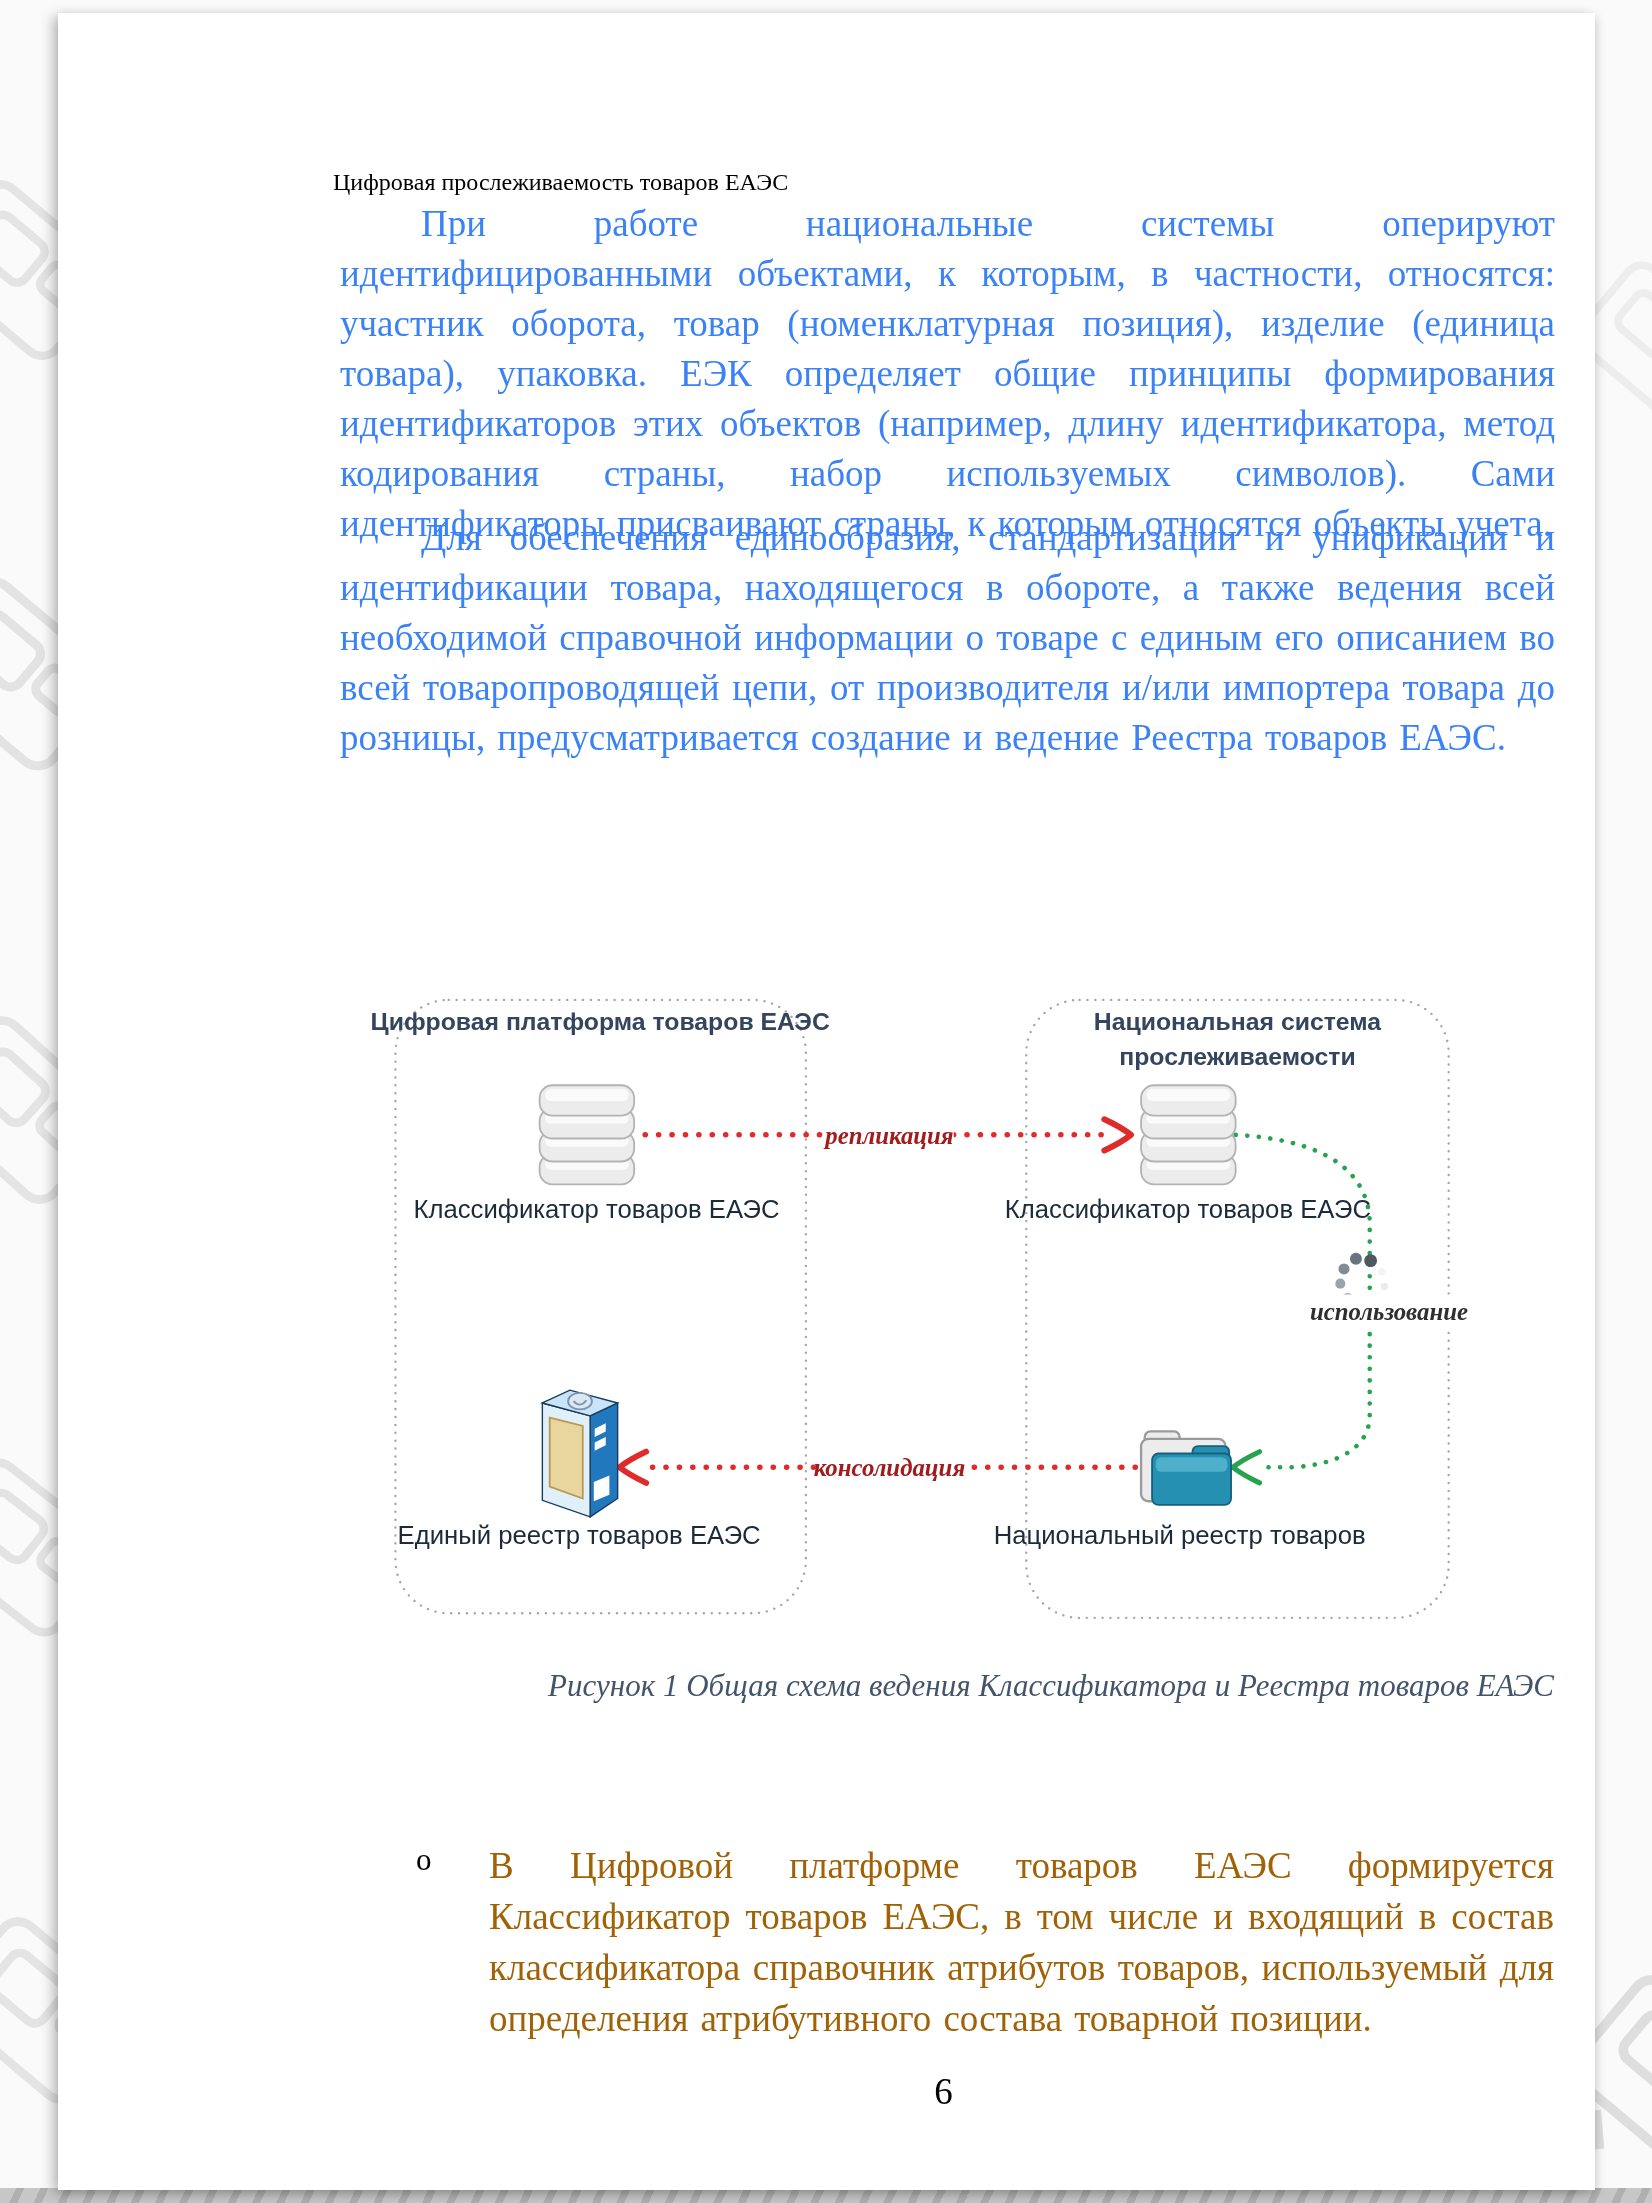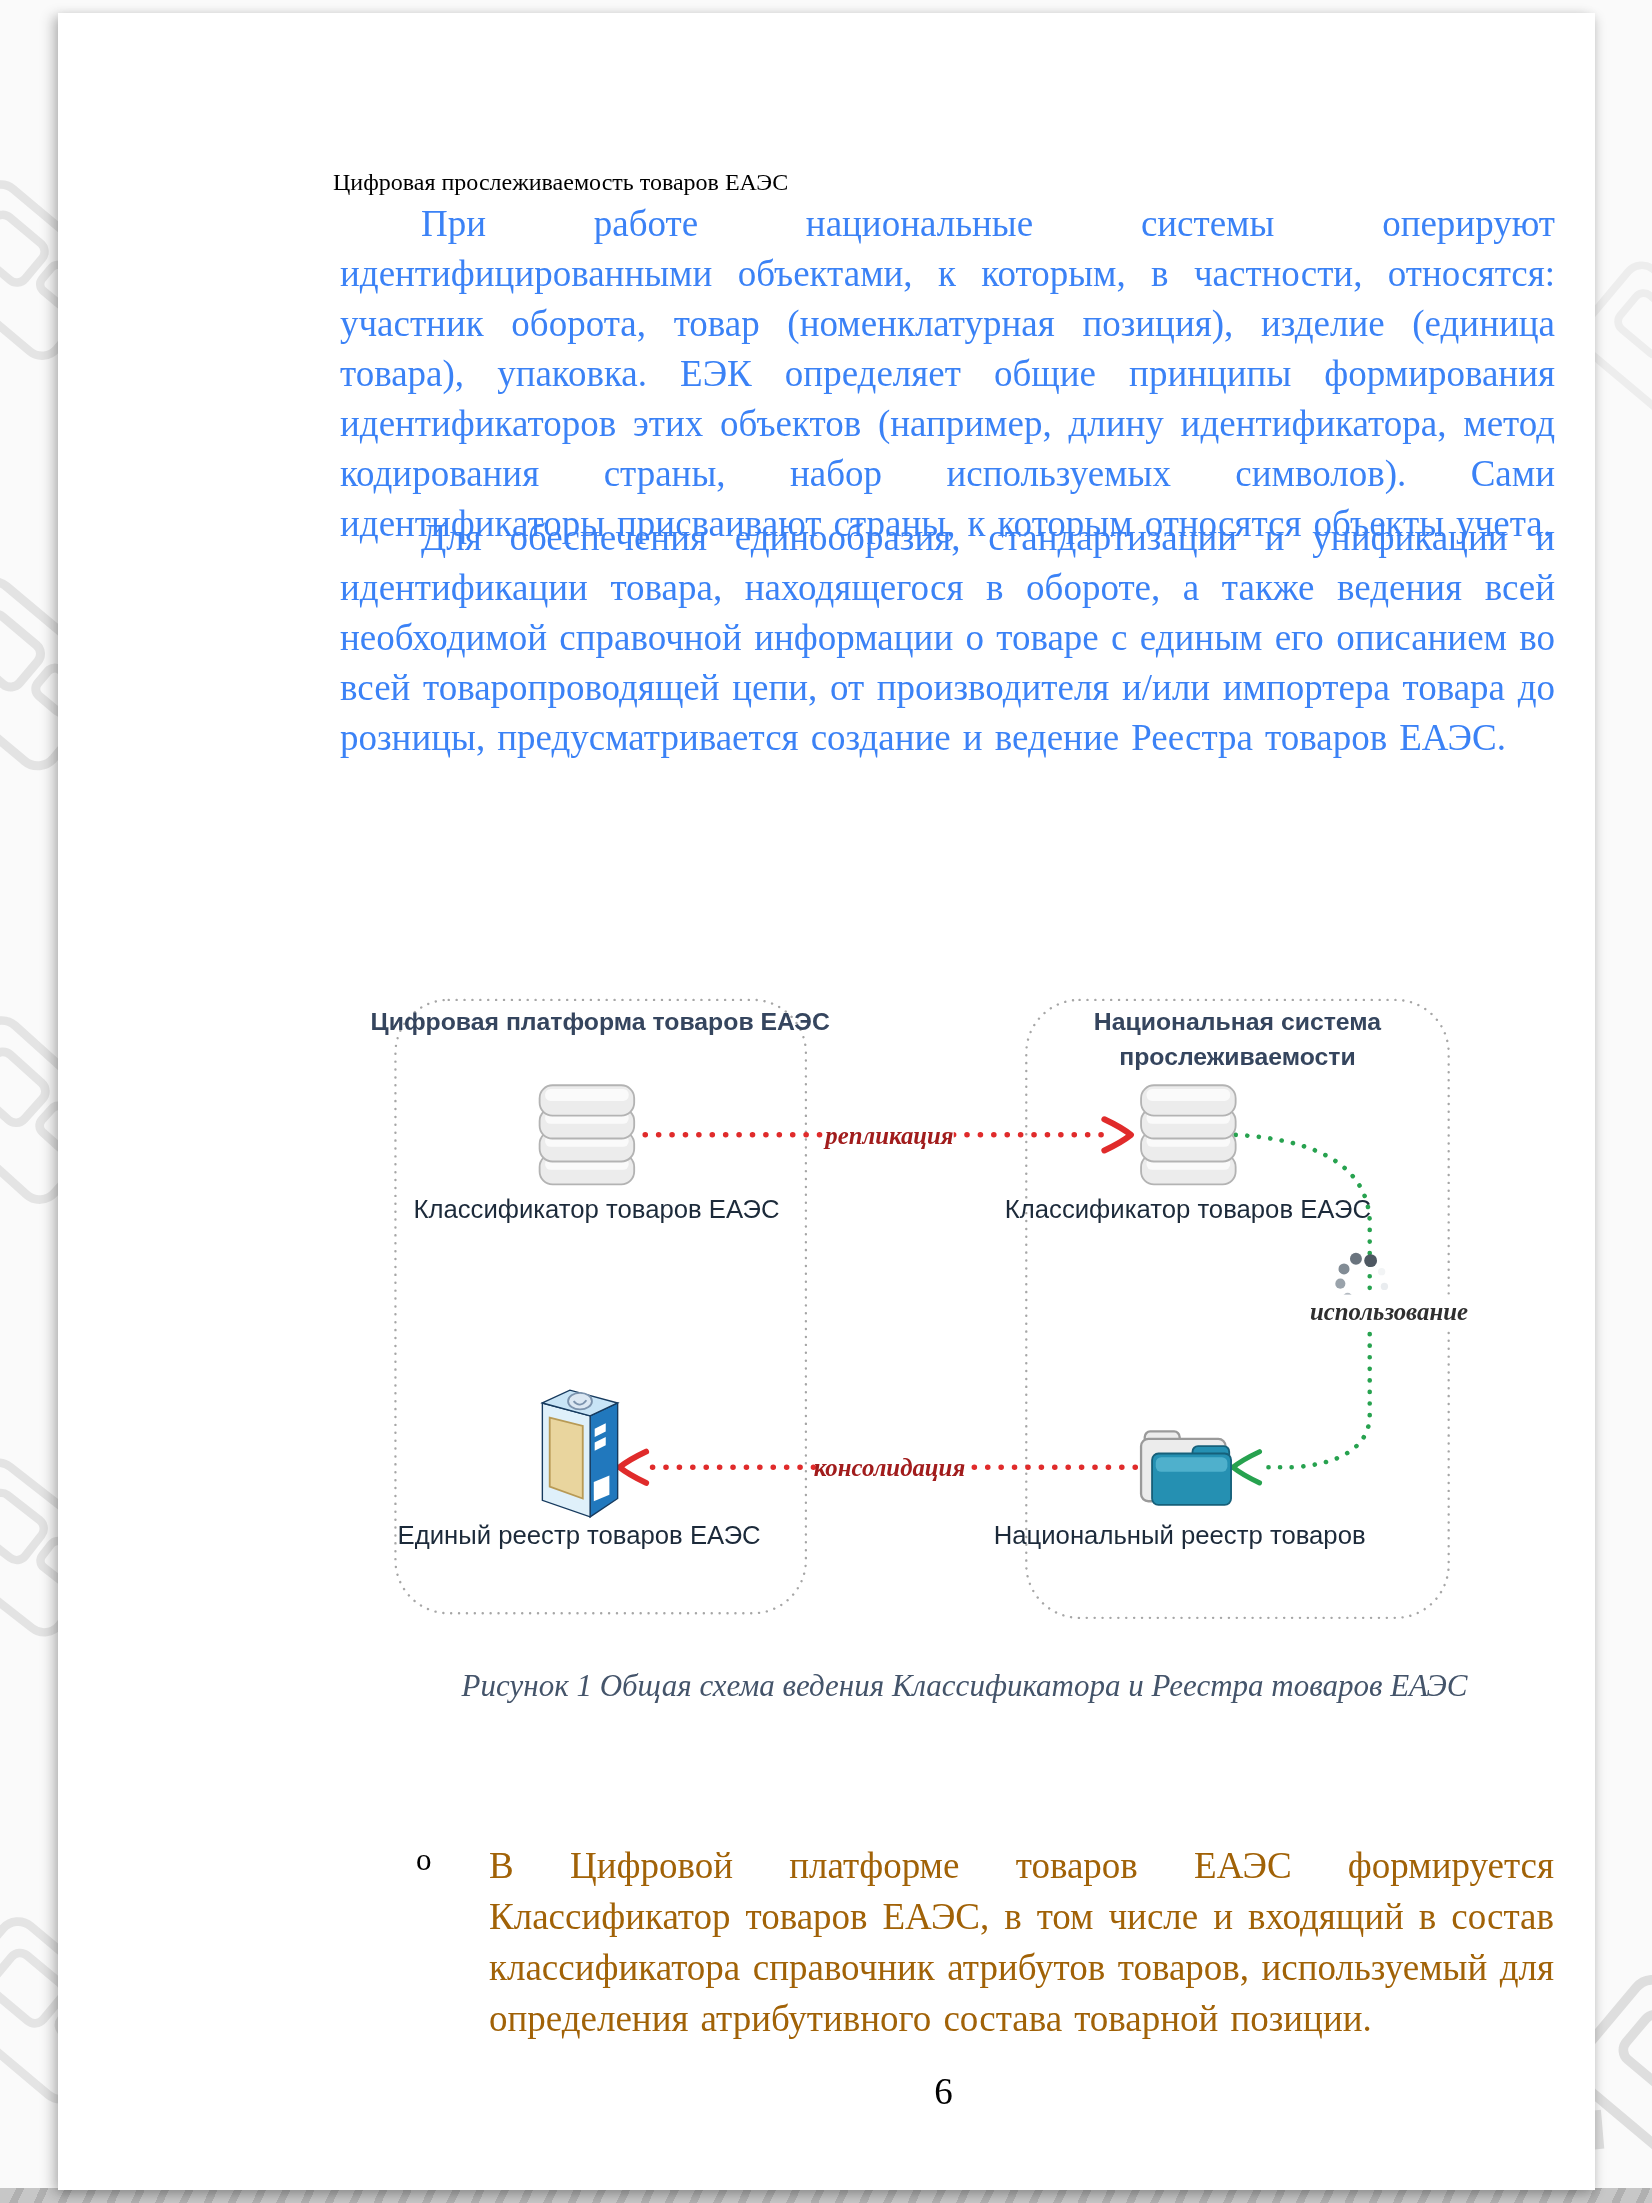--- a/index.html
+++ b/index.html
@@ -37,21 +37,21 @@
   .bullet-marker{
     position:absolute;left:0;top:1.8px;font-size:31px;color:#000;
     font-family:"Liberation Serif",serif;
   }
   .bullet-text{
     position:absolute;left:73px;top:0;width:1065px;
     font-size:37px;line-height:51px;text-align:justify;word-spacing:2.8px;color:#a16207;
   }
   .figure-caption{
     position:absolute;left:275px;top:1655px;width:1221px;
-    text-align:center;padding-left:42px;box-sizing:border-box;
+    text-align:right;padding-left:42px;box-sizing:border-box;
     font-style:italic;font-size:31px;color:#44546a;
   }
   .page-number{
     position:absolute;left:275px;top:2057px;width:1221px;
     text-align:center;font-size:37px;color:#000;
   }
   .diagram{position:absolute;left:275px;top:973px;width:1157px;height:643px;}
   .diag-title{font-family:"Liberation Sans",sans-serif;font-weight:bold;font-size:27px;fill:#35455e;}
   .diag-label{font-family:"Liberation Sans",sans-serif;font-size:28px;fill:#1c2a3a;}
   .flow-label{font-family:"Liberation Serif",serif;font-style:italic;font-weight:bold;font-size:27px;}

